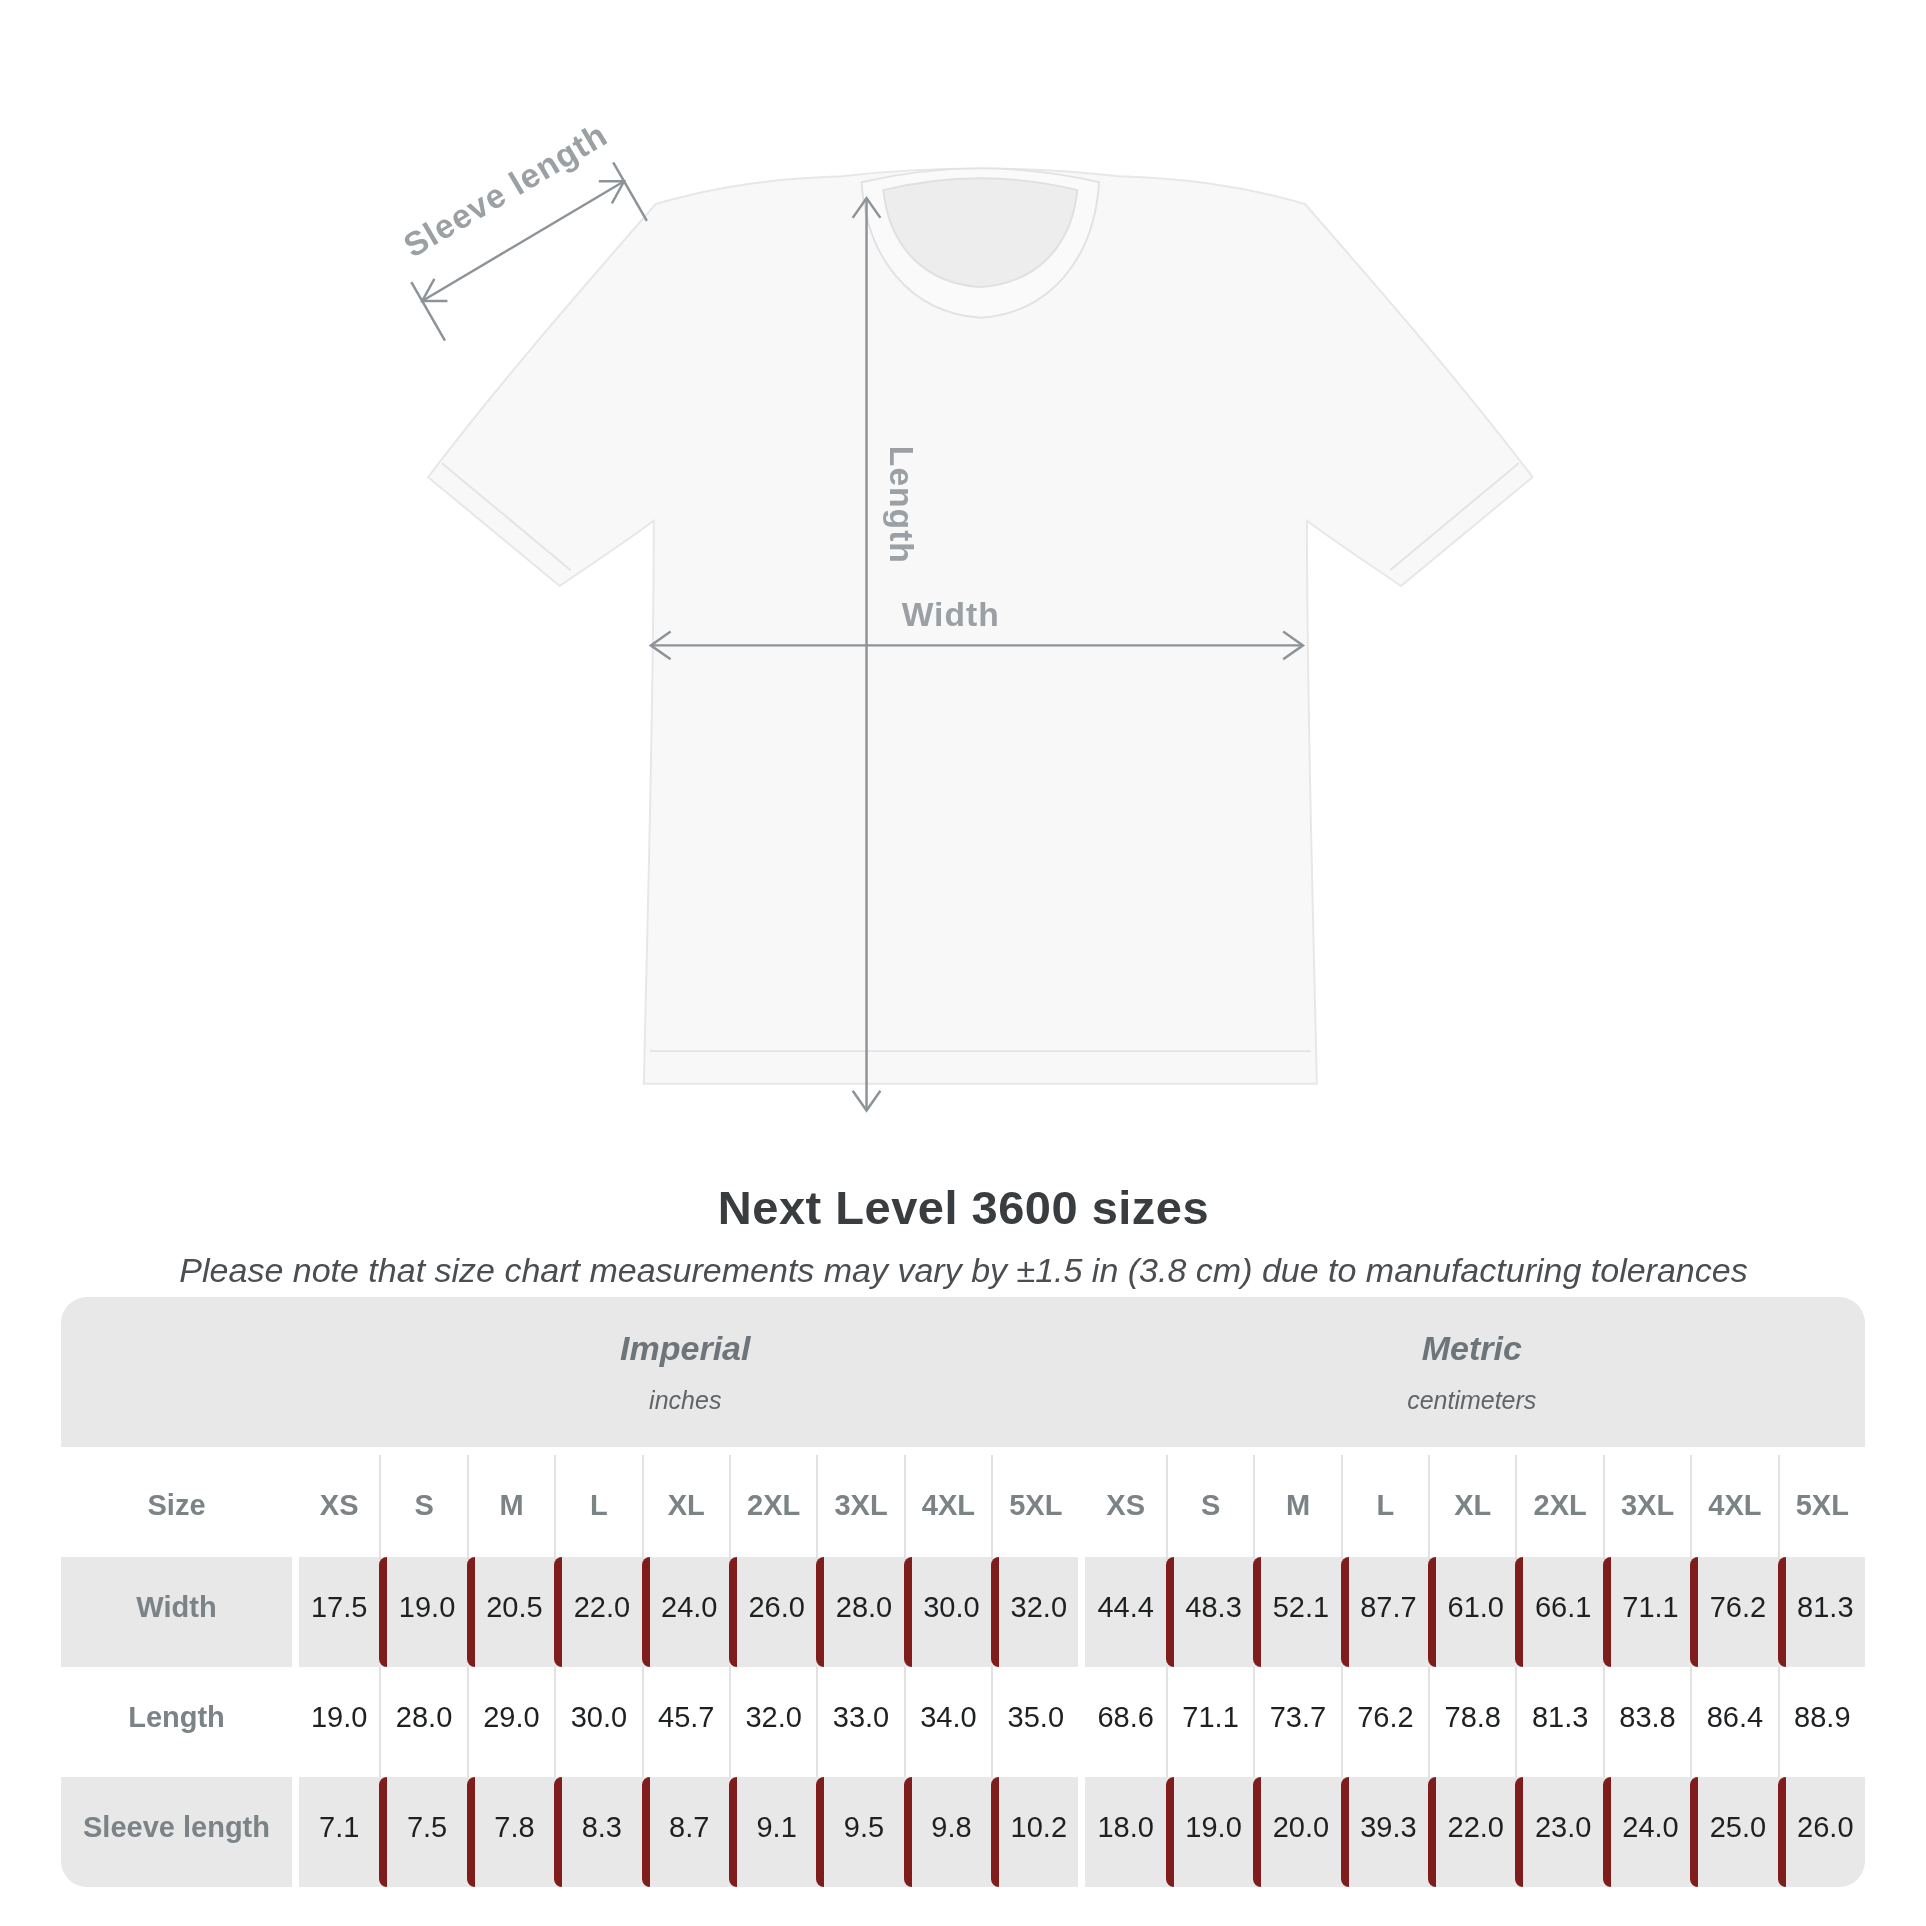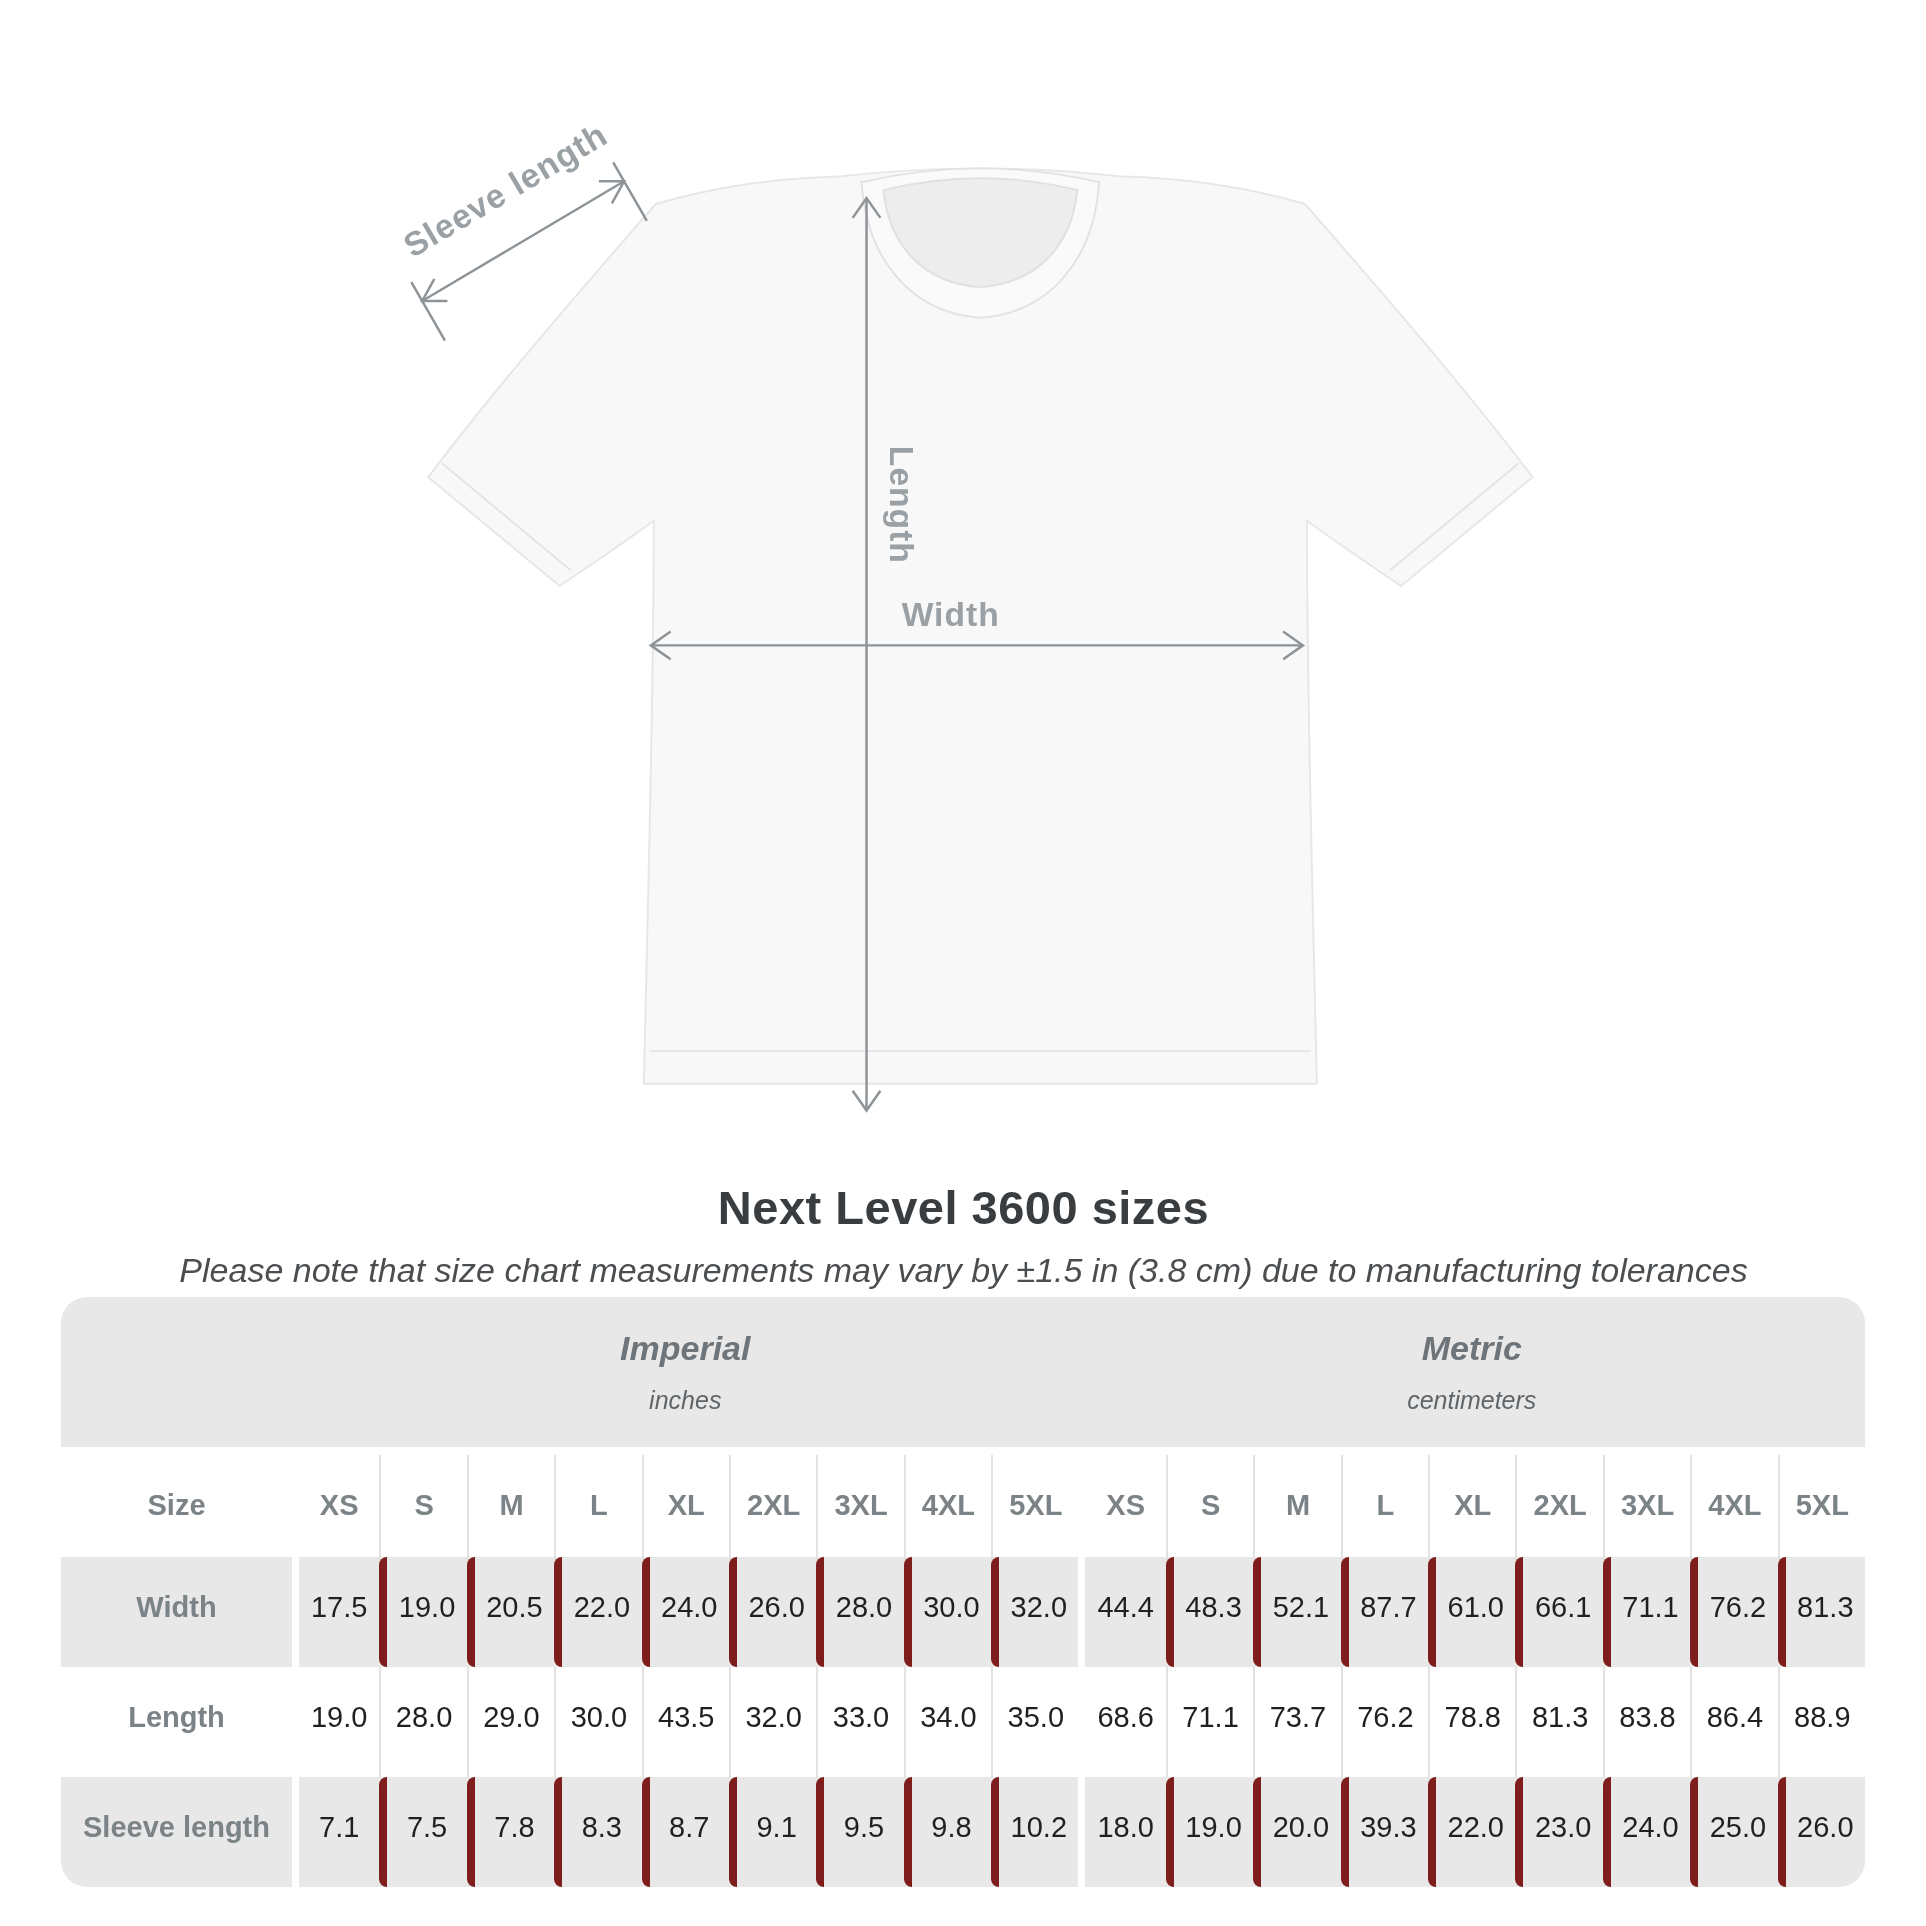--- a/index.html
+++ b/index.html
@@ -171,21 +171,21 @@
       <div class="cell s">76.2</div>
       <div class="cell s">81.3</div>
     </div>
 
     <div class="row white">
       <div class="cell lbl">Length</div>
       <div class="cell g">19.0</div>
       <div class="cell s">28.0</div>
       <div class="cell s">29.0</div>
       <div class="cell s">30.0</div>
-      <div class="cell s">43.5</div>
+      <div class="cell s">45.7</div>
       <div class="cell s">32.0</div>
       <div class="cell s">33.0</div>
       <div class="cell s">34.0</div>
       <div class="cell s">35.0</div>
       <div class="cell g">68.6</div>
       <div class="cell s">71.1</div>
       <div class="cell s">73.7</div>
       <div class="cell s">76.2</div>
       <div class="cell s">78.8</div>
       <div class="cell s">81.3</div>

